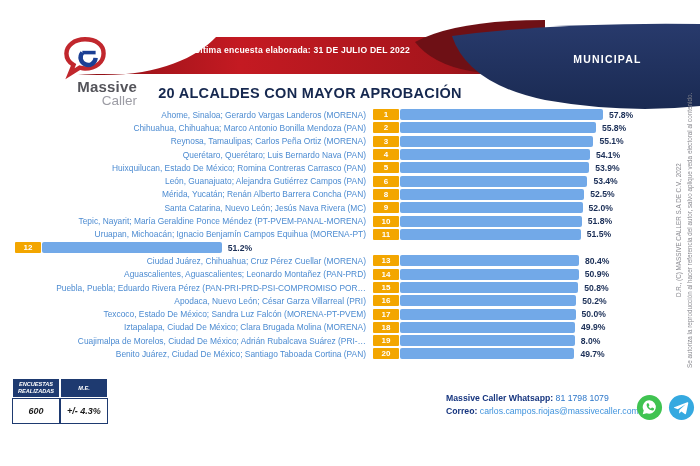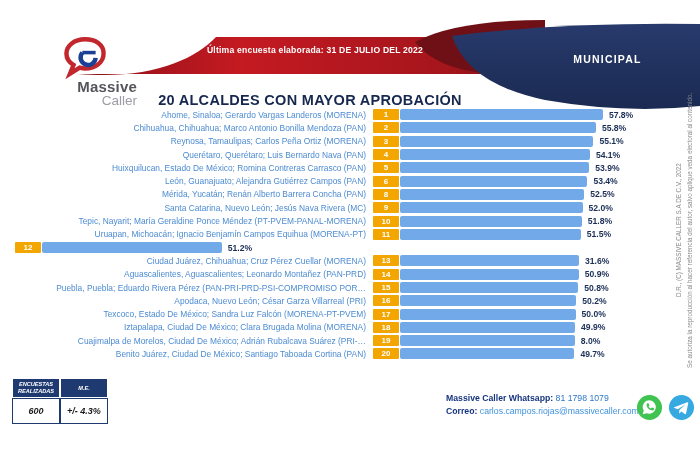--- a/index.html
+++ b/index.html
@@ -5,25 +5,25 @@
   html,body{margin:0;padding:0;}
   body{
     width:700px;height:466px;position:relative;overflow:hidden;background:#ffffff;
     font-family:"Liberation Sans",sans-serif;
   }
   .header-art{position:absolute;top:0;left:0;width:700px;height:130px;pointer-events:none;}
   .logo{position:absolute;top:34px;left:33px;width:104px;text-align:right;}
   .logo svg{width:54px;height:46px;display:block;margin:0 auto;}
   .logo-line1{font-size:15px;font-weight:bold;color:#54545a;line-height:.95;letter-spacing:.2px;}
   .logo-line2{font-size:13.5px;color:#9c9ca4;line-height:1;}
-  .banner-text{position:absolute;top:45px;left:185px;width:260px;text-align:center;color:#fff;
+  .banner-text{position:absolute;top:45px;left:172px;width:260px;text-align:center;color:#fff;
     font-size:8.6px;font-weight:bold;letter-spacing:.2px;white-space:nowrap;}
   .municipal{position:absolute;top:53px;left:545px;width:125px;text-align:center;color:#fff;
     font-weight:bold;font-size:10.5px;letter-spacing:1.2px;}
-  .title{position:absolute;top:92px;left:120px;width:380px;text-align:center;font-size:14.5px;
+  .title{position:absolute;top:85px;left:120px;width:380px;text-align:center;font-size:14.5px;
     font-weight:bold;color:var(--title_navy);letter-spacing:.3px;}
   .rows{position:absolute;top:108px;left:12px;width:660px;}
   .row{display:flex;align-items:center;height:13.3px;}
   .row-label{width:358px;text-align:right;font-size:8.4px;color:var(--label_blue);
     white-space:nowrap;overflow:hidden;padding-right:4px;box-sizing:border-box;}
   .rank{width:26px;height:11px;margin-left:3px;flex:0 0 26px;background:var(--badge_orange);
     color:#fff;font-size:8px;font-weight:bold;text-align:center;line-height:11px;border-radius:1px;}
   .bar{height:11px;background:var(--bar_blue);border-radius:2px;margin-left:1px;}
   .pct{margin-left:6px;font-size:8.6px;font-weight:bold;color:var(--value_navy);white-space:nowrap;}
   .stats{position:absolute;left:12px;top:378px;display:grid;grid-template-columns:48px 48px;
@@ -146,21 +146,21 @@
     </div>
     <div class="row">
       <div class="rank">12</div>
       <div class="bar" style="width: 179.7px;"></div>
       <div class="pct">51.2%</div>
     </div>
     <div class="row">
       <div class="row-label">Ciudad Juárez, Chihuahua; Cruz Pérez Cuellar (MORENA)</div>
       <div class="rank">13</div>
       <div class="bar" style="width: 179px;"></div>
-      <div class="pct">31.6%</div>
+      <div class="pct">80.4%</div>
     </div>
     <div class="row">
       <div class="row-label">Aguascalientes, Aguascalientes; Leonardo Montañez (PAN-PRD)</div>
       <div class="rank">14</div>
       <div class="bar" style="width: 178.7px;"></div>
       <div class="pct">50.9%</div>
     </div>
     <div class="row">
       <div class="row-label">Puebla, Puebla; Eduardo Rivera Pérez (PAN-PRI-PRD-PSI-COMPROMISO POR…</div>
       <div class="rank">15</div>

